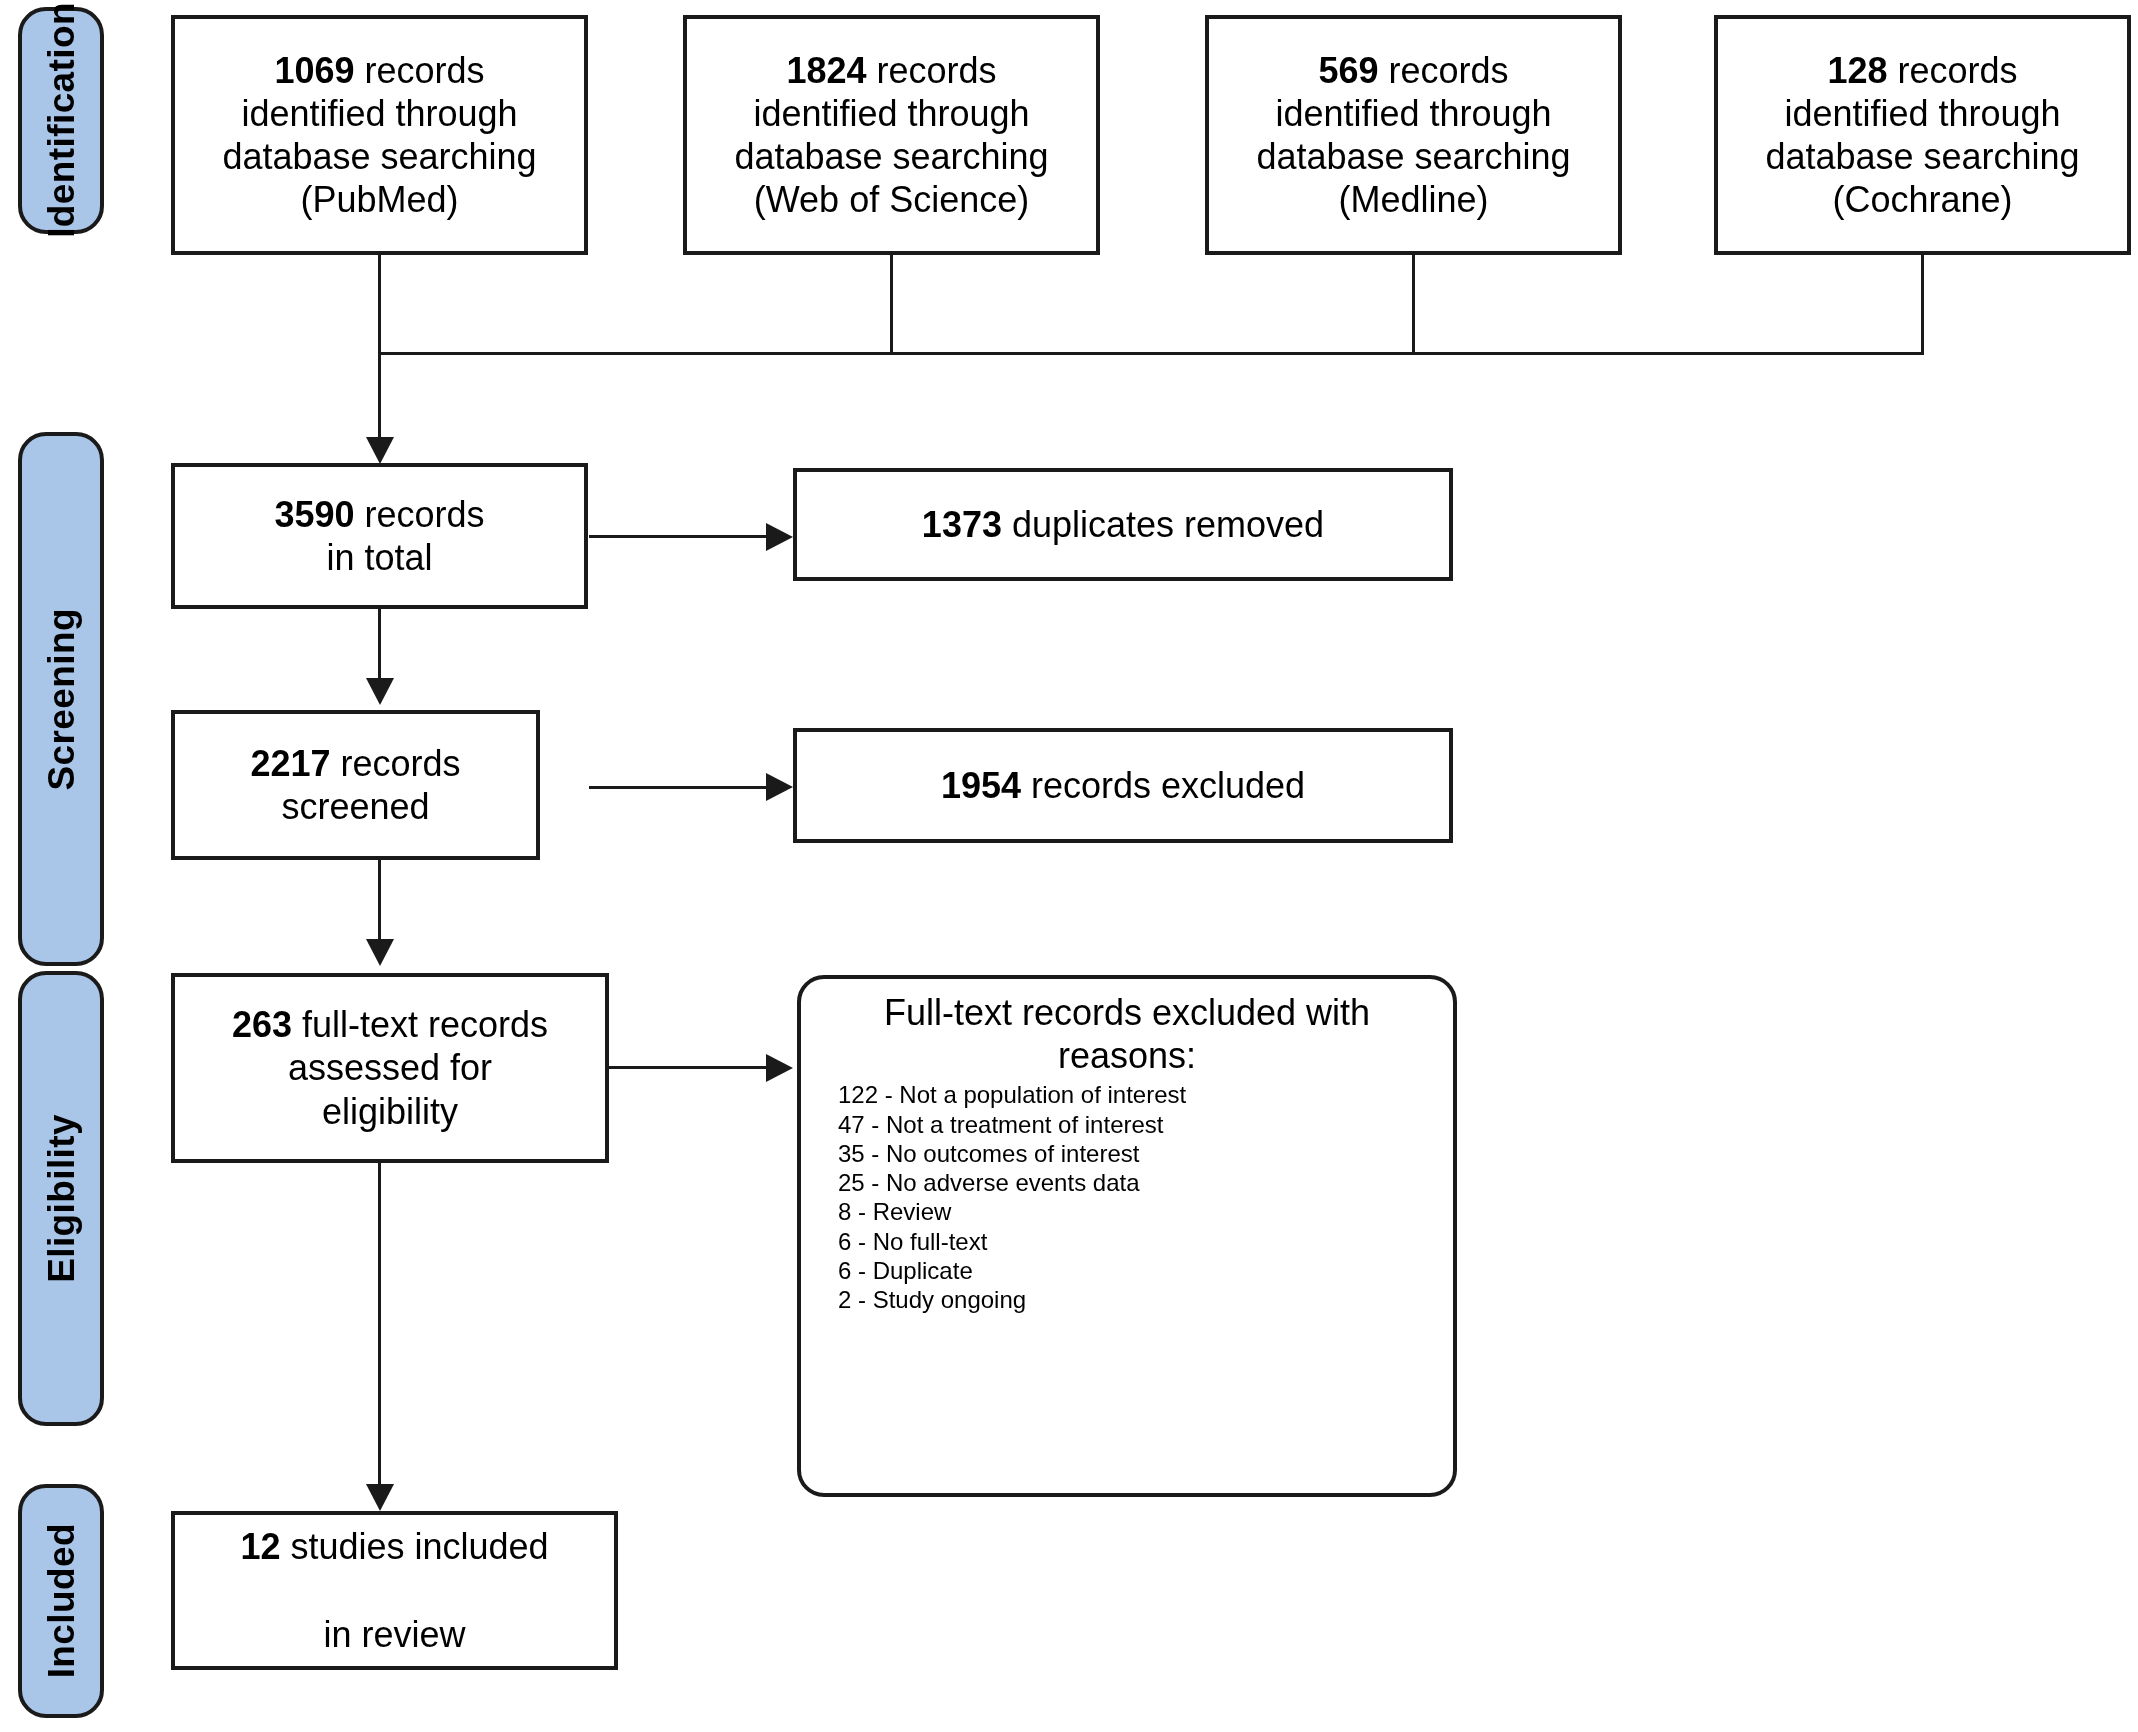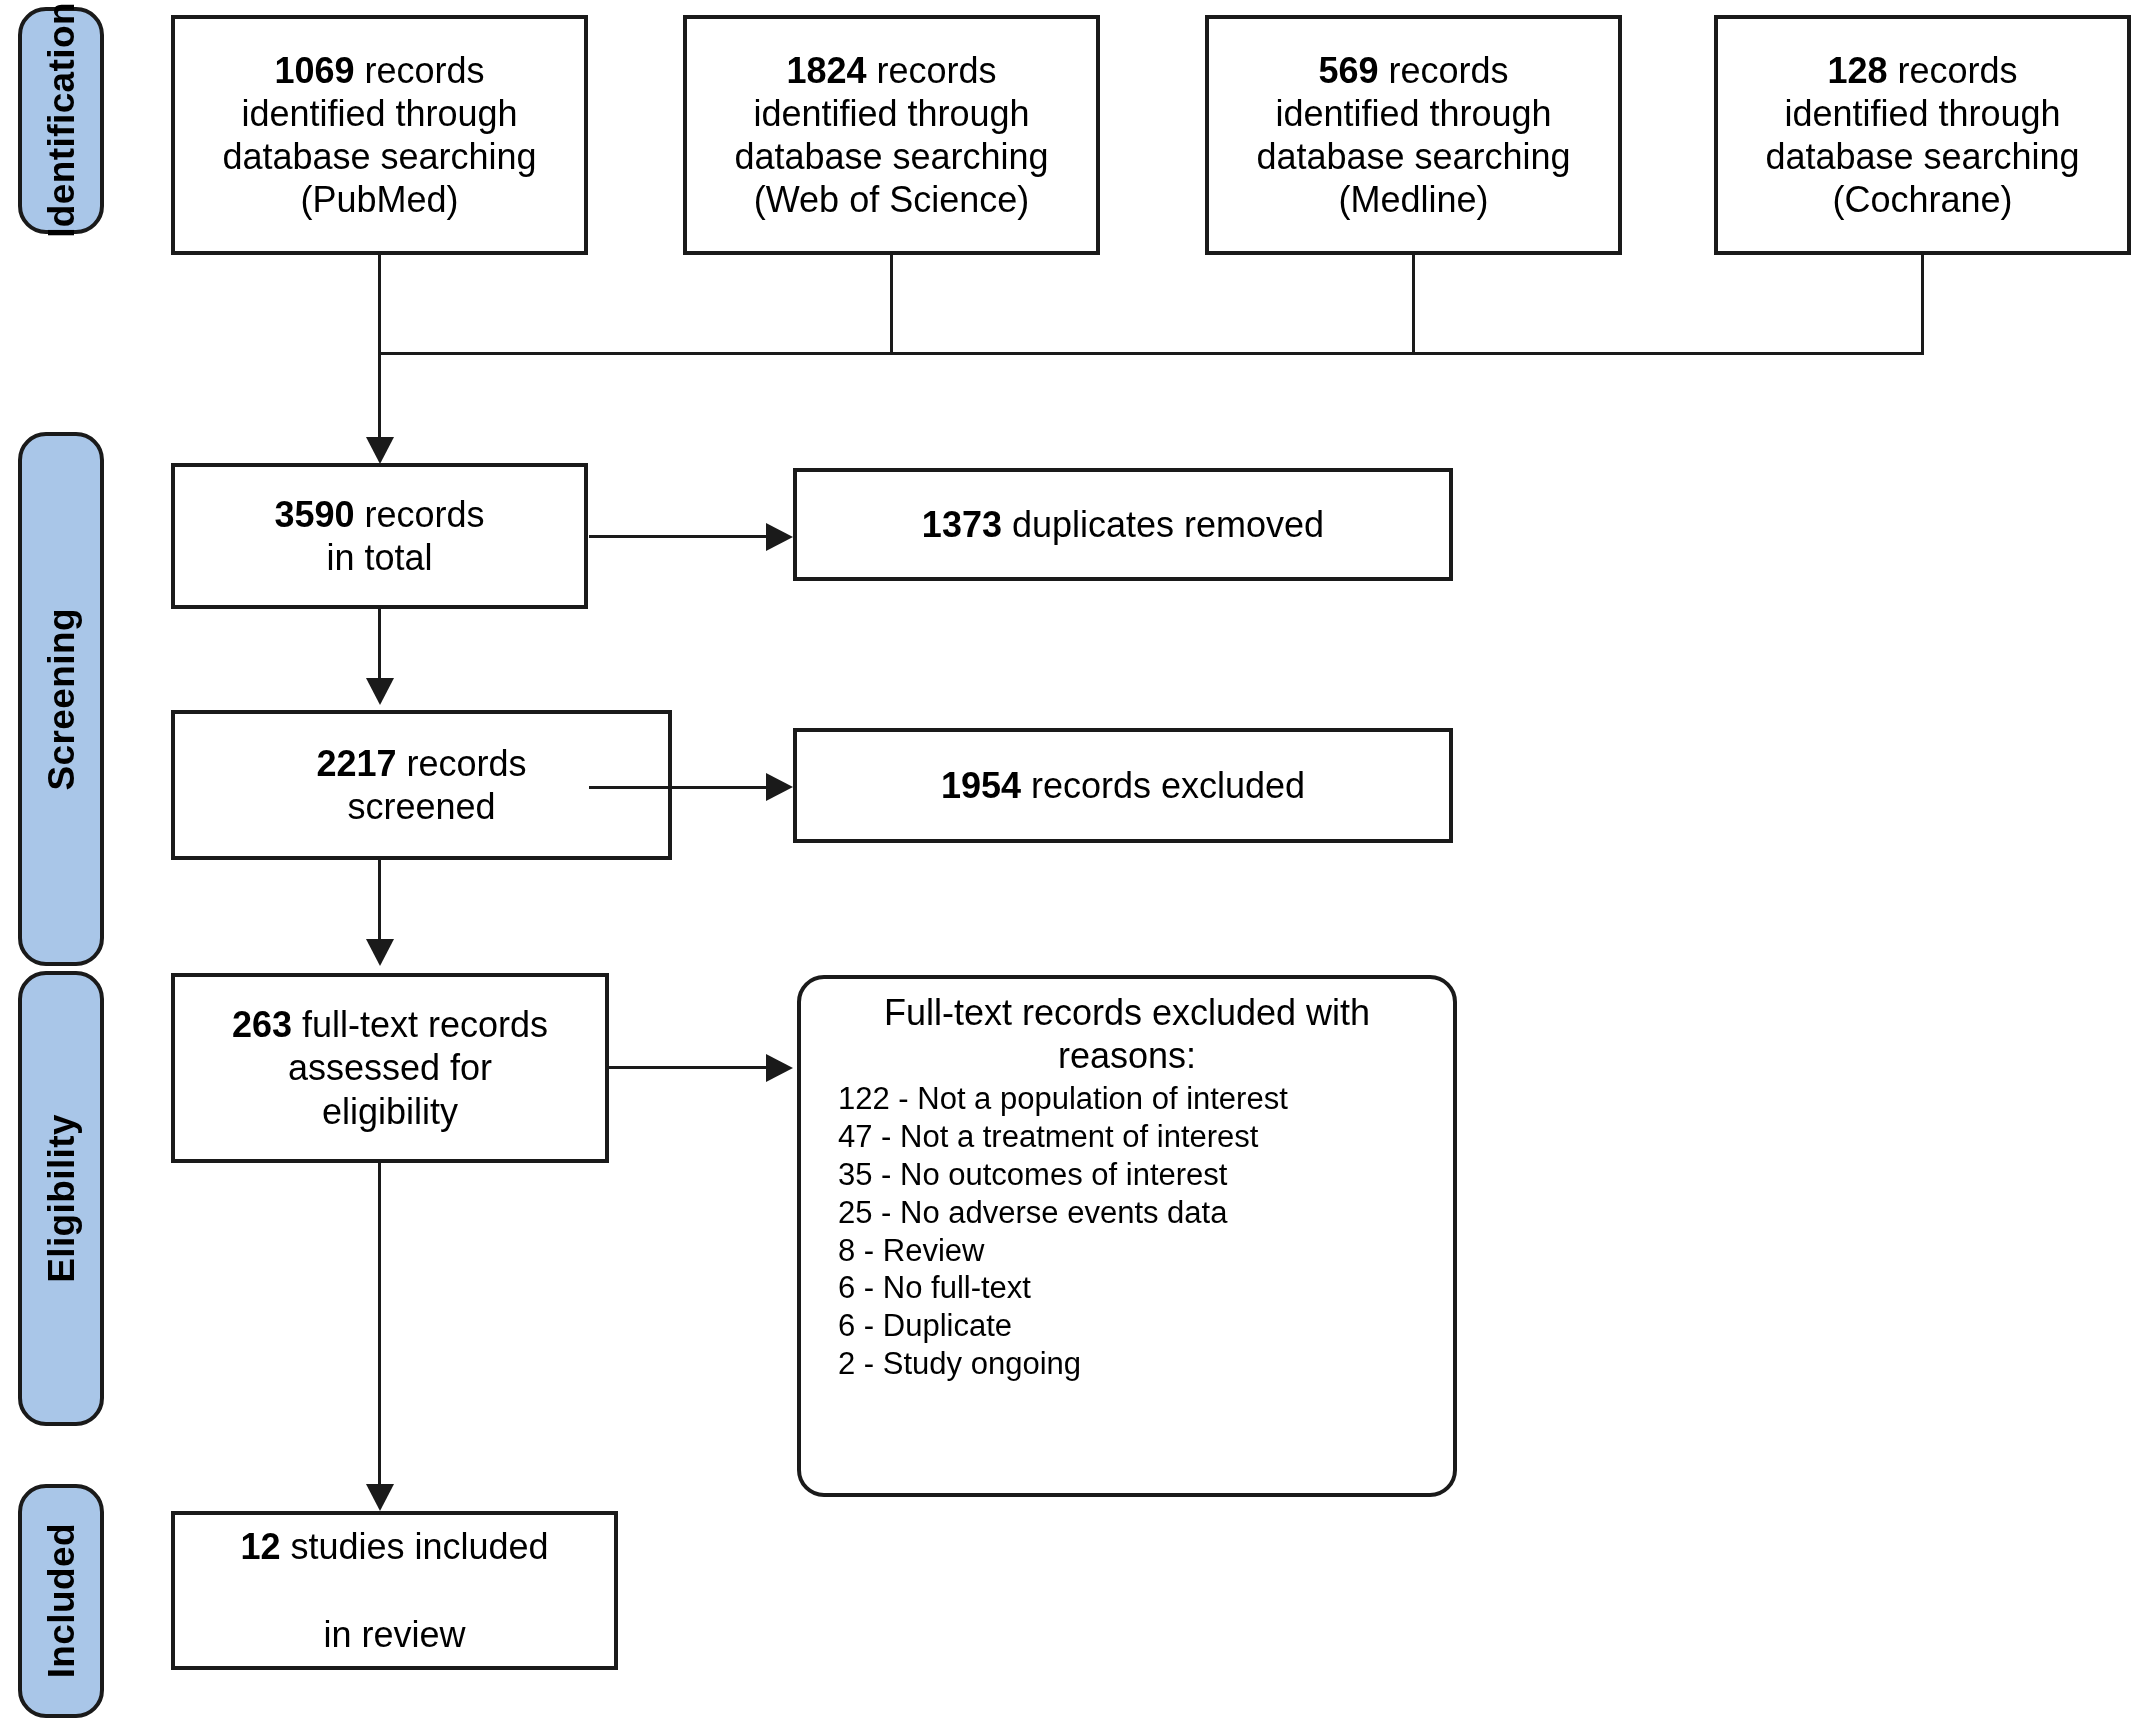--- a/index.html
+++ b/index.html
@@ -75,21 +75,21 @@
     font-size: 36px;
     line-height: 1.20;
     text-align: center;
     padding: 0 22px;
   }
   .reasons-list {
     margin-top: 3.3px;
     padding-left: 22px;
   }
   .reasons-list .reason {
-    font-size: 31px;
+    font-size: 24px;
     line-height: 1.22;
     white-space: nowrap;
     text-align: left;
   }
 
   
   .vline {
     position: absolute;
     width: 3.3px;
     background: #1a1a1a;
@@ -195,21 +195,21 @@
 
   <div class="flow-box" style="left:793px; top:468px; width:660px; height:113px;">
     <div class="line">
       <span class="num">1373</span><span> duplicates removed</span>
     </div>
   </div>
 
   <div class="vline" style="left:378px; top:609px; height:75px;"></div>
   <div class="arrow-down" style="left:366px; top:678px;"></div>
 
-  <div class="flow-box" style="left:171px; top:710px; width:501px; height:150px;">
+  <div class="flow-box" style="left:171px; top:710px; width:369px; height:150px;">
     <div class="line">
       <span class="num">2217</span><span> records</span>
     </div>
     <div class="line">screened</div>
   </div>
 
   <div class="hline" style="left:589px; top:786px; width:180px;"></div>
   <div class="arrow-right" style="left:766px; top:773px;"></div>
 
   <div class="flow-box" style="left:793px; top:728px; width:660px; height:115px;">

